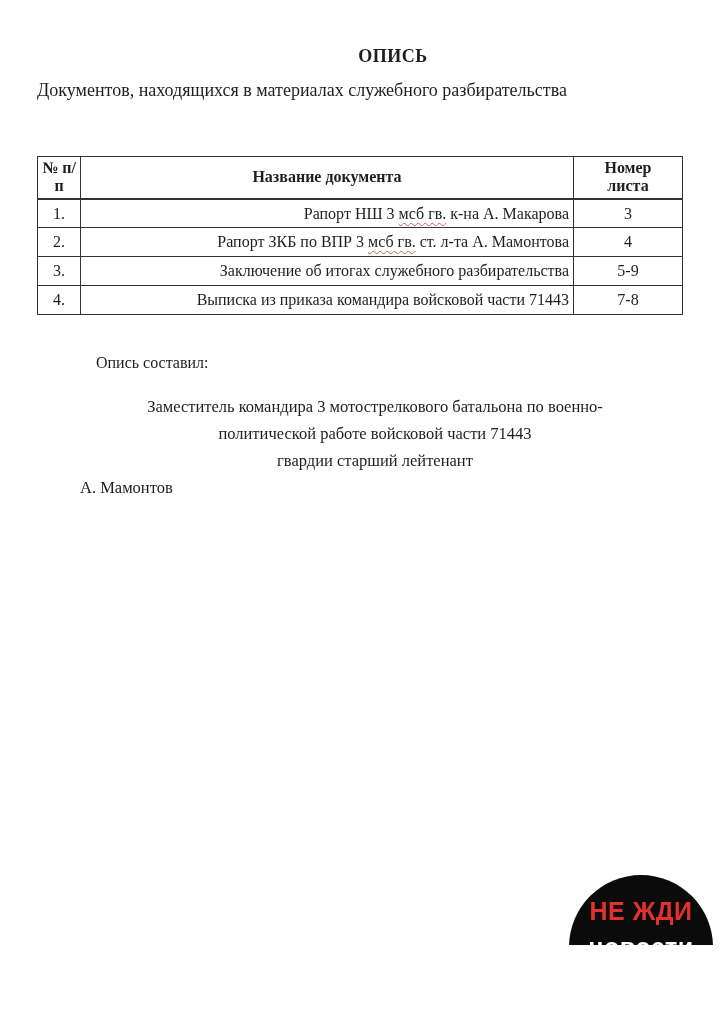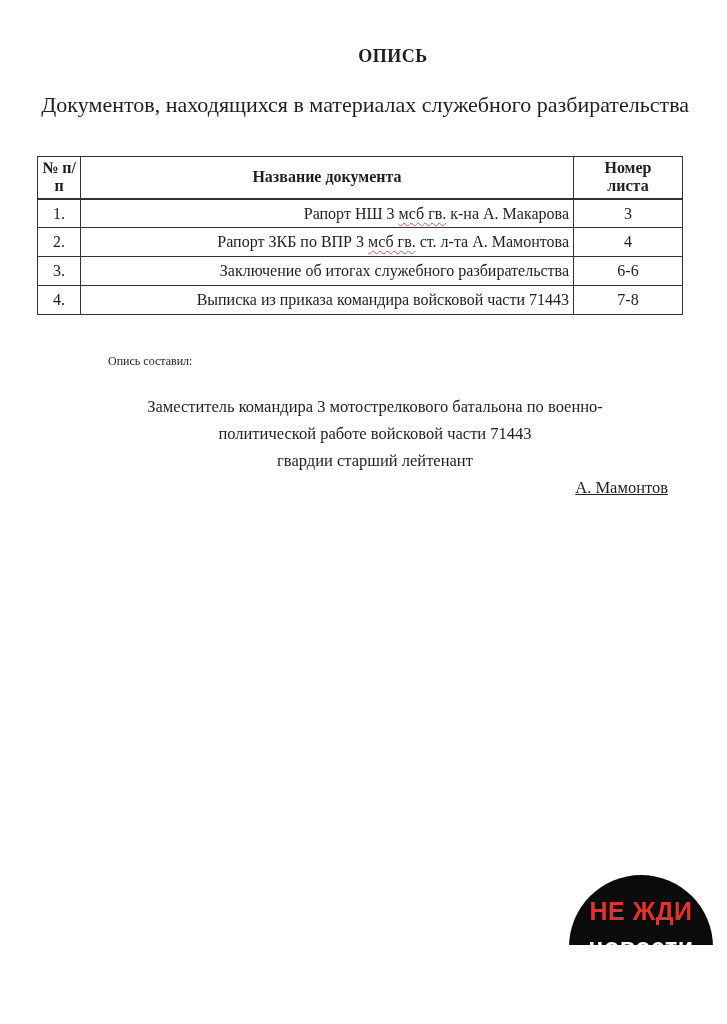--- a/index.html
+++ b/index.html
@@ -27,25 +27,25 @@
     top: 46px;
     left: 98px;
     width: 590px;
     text-align: center;
     font-size: 18px;
     font-weight: bold;
     letter-spacing: 0.5px;
   }
   .doc-subtitle {
     position: absolute;
-    top: 92px;
+    top: 80px;
     left: 37px;
     width: 652px;
-    text-align: right;
-    font-size: 22px;
+    text-align: left;
+    font-size: 18px;
   }
   table.inventory {
     position: absolute;
     top: 156px;
     left: 37px;
     width: 645px;
     border-collapse: collapse;
     table-layout: fixed;
     font-size: 16px;
   }
@@ -76,36 +76,35 @@
   .misspell {
     text-decoration-line: underline;
     text-decoration-style: wavy;
     text-decoration-color: var(--spellcheck);
     text-decoration-thickness: 1px;
     text-underline-offset: 3px;
   }
   .compiler-line {
     position: absolute;
     top: 354px;
-    left: 108px;
-    font-size: 12px;
+    left: 96px;
+    font-size: 16px;
   }
   .signature-block {
     position: absolute;
     top: 393px;
     left: 80px;
     width: 590px;
     text-align: center;
     font-size: 16.5px;
     line-height: 27px;
   }
   .signature-name {
-    text-align: right;
+    text-align: left;
     padding-right: 2px;
-    text-decoration: underline;
   }
   .badge {
     position: absolute;
     left: 569px;
     top: 875px;
     width: 144px;
     height: 144px;
     border-radius: 50%;
     background: var(--badge-bg);
     display: flex;
@@ -152,21 +151,21 @@
         <td class="c-sheet">3</td>
       </tr>
       <tr>
         <td class="c-num">2.</td>
         <td class="c-name"><span>Рапорт ЗКБ по ВПР 3 </span><span class="misspell">мсб гв.</span><span> ст. л-та А. Мамонтова</span></td>
         <td class="c-sheet">4</td>
       </tr>
       <tr>
         <td class="c-num">3.</td>
         <td class="c-name"><span>Заключение об итогах служебного разбирательства</span><span class="misspell"></span><span></span></td>
-        <td class="c-sheet">6-6</td>
+        <td class="c-sheet">5-9</td>
       </tr>
       <tr>
         <td class="c-num">4.</td>
         <td class="c-name"><span>Выписка из приказа командира войсковой части 71443</span><span class="misspell"></span><span></span></td>
         <td class="c-sheet">7-8</td>
       </tr>
     </tbody>
   </table>
 
   <div class="compiler-line">Опись составил:</div>

